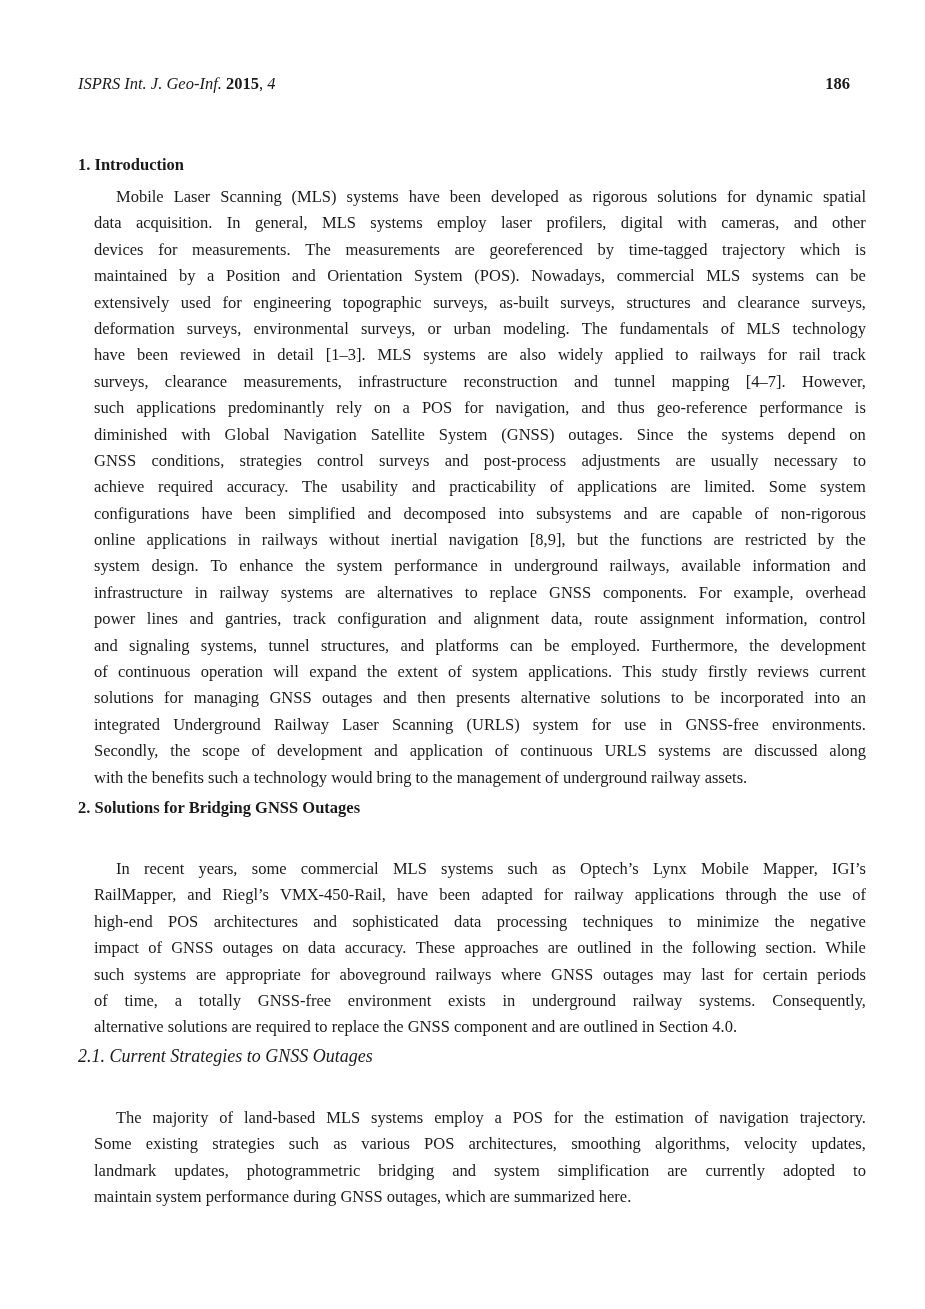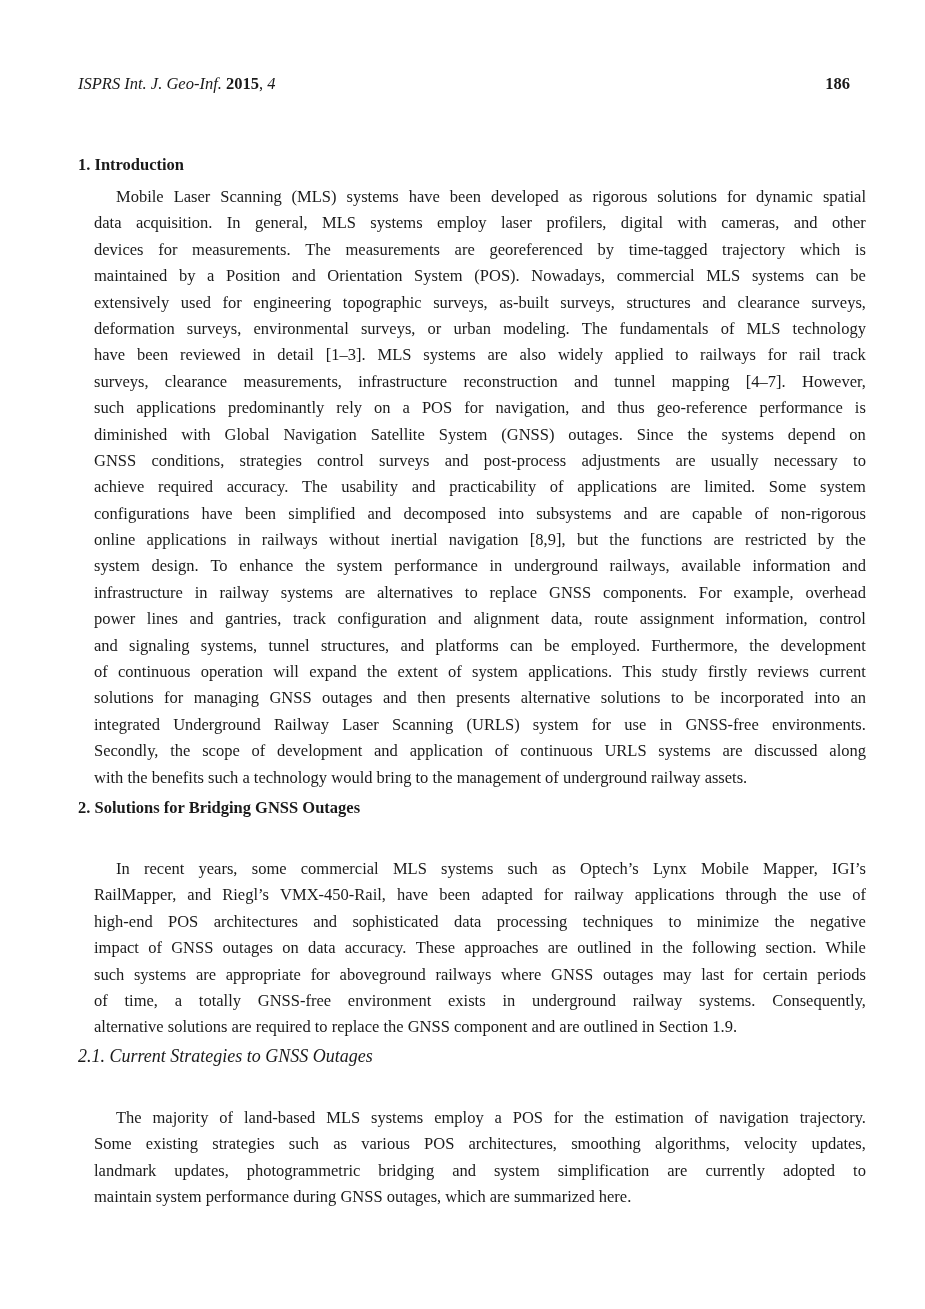--- a/index.html
+++ b/index.html
@@ -551,21 +551,21 @@
         <span>to</span>
         <span>replace</span>
         <span>the</span>
         <span>GNSS</span>
         <span>component</span>
         <span>and</span>
         <span>are</span>
         <span>outlined</span>
         <span>in</span>
         <span>Section</span>
-        <span>1.9.</span>
+        <span>4.0.</span>
       </div>
   </div>
 
   <h3 class="subheading" style="top:1045px;">2.1. Current Strategies to GNSS Outages</h3>
 
   <div class="para" style="top:1089px;">
     <div class="jline indent">
         <span>The</span>
         <span>majority</span>
         <span>of</span>

